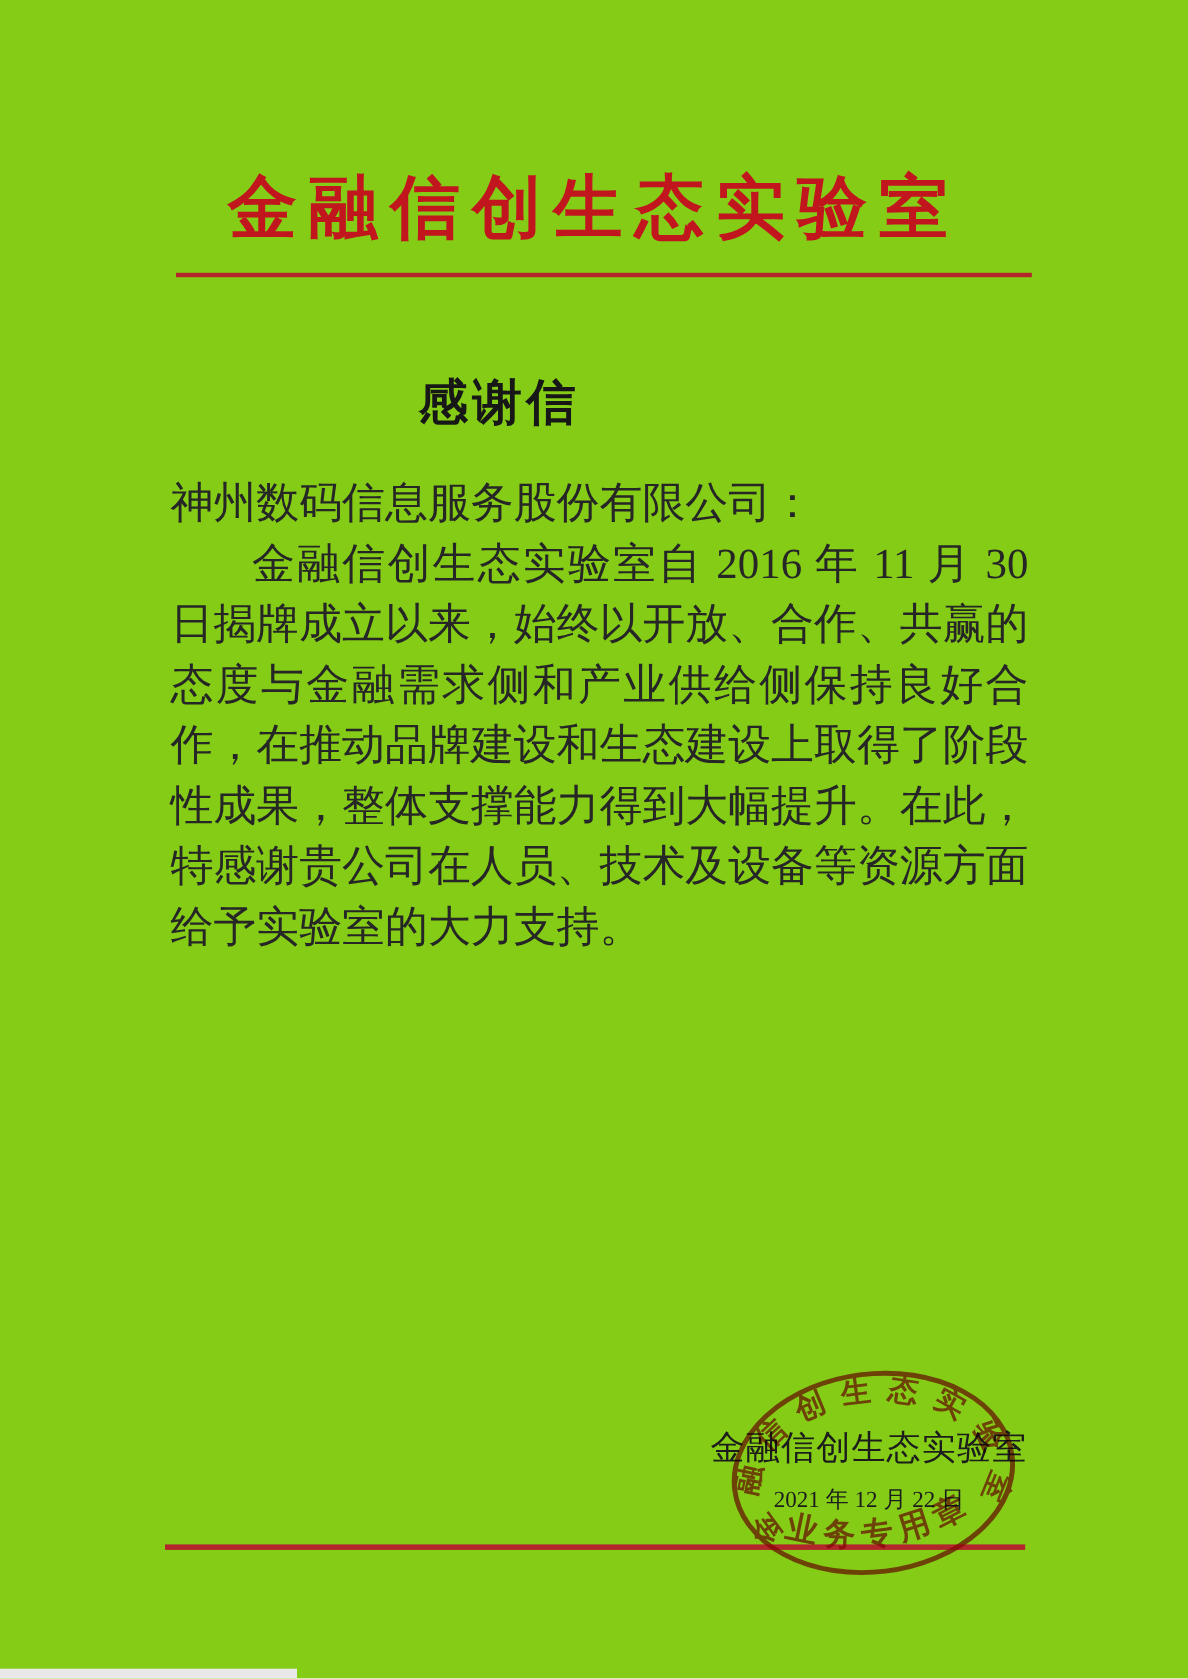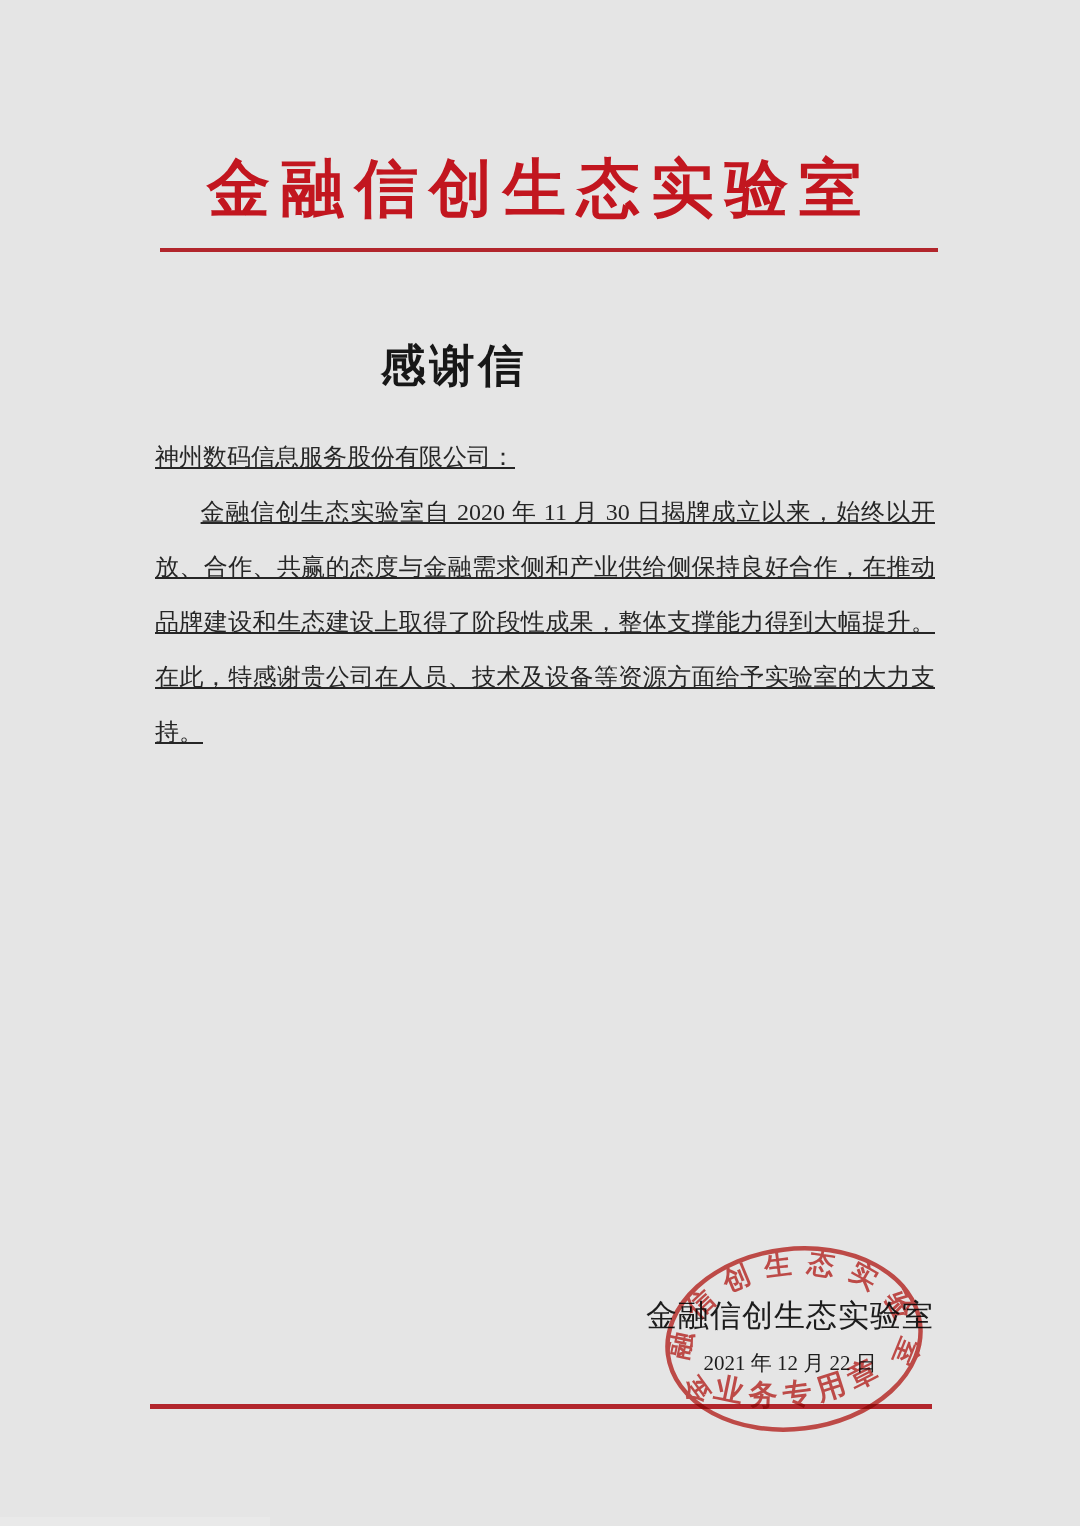--- a/index.html
+++ b/index.html
@@ -10,21 +10,21 @@
   }
   *{margin:0;padding:0;box-sizing:border-box;}
   html,body{background:#ffffff;}
   body{
     font-family:"Liberation Serif","DejaVu Serif",serif;
   }
   .page{
     position:relative;
     width:1080px;
     height:1526px;
-    background:#e5e5e5;
+    background:#84cc16;
     overflow:hidden;
   }
   
   .masthead-title{
     position:absolute;
     top:146px;
     left:0;
     width:1080px;
     text-align:center;
     font-size:63px;
@@ -52,26 +52,25 @@
     font-weight:bold;
     color:#171717;
     letter-spacing:4px;
   }
   
   .letter-body{
     position:absolute;
     top:430px;
     left:155px;
     width:780px;
-    font-size:24px;
+    font-size:39px;
     line-height:55px;
     color:var(--body-ink);
     text-align:justify;
     text-justify:inter-ideograph;
-    text-decoration:underline;
   }
   .letter-body p{margin:0;}
   .letter-body p.para{text-indent:1.9em;}
   
   .signature{
     position:absolute;
     top:1292px;
     left:610px;
     width:360px;
     text-align:center;
@@ -142,21 +141,21 @@
 
 <div class="page">
 
   <div class="masthead-title">金融信创生态实验室</div>
   <div class="masthead-rule"></div>
 
   <div class="letter-title">感谢信</div>
 
   <div class="letter-body">
     <p class="salutation">神州数码信息服务股份有限公司：</p>
-    <p class="para">金融信创生态实验室自 2020 年 11 月 30 日揭牌成立以来，始终以开放、合作、共赢的态度与金融需求侧和产业供给侧保持良好合作，在推动品牌建设和生态建设上取得了阶段性成果，整体支撑能力得到大幅提升。在此，特感谢贵公司在人员、技术及设备等资源方面给予实验室的大力支持。</p>
+    <p class="para">金融信创生态实验室自 2016 年 11 月 30 日揭牌成立以来，始终以开放、合作、共赢的态度与金融需求侧和产业供给侧保持良好合作，在推动品牌建设和生态建设上取得了阶段性成果，整体支撑能力得到大幅提升。在此，特感谢贵公司在人员、技术及设备等资源方面给予实验室的大力支持。</p>
   </div>
 
   <div class="signature">
     <div class="sig-name">金融信创生态实验室</div>
     <div class="sig-date">2021 年 12 月 22 日</div>
   </div>
 
   <div class="footer-rule"></div>
 
   <div class="stamp">

